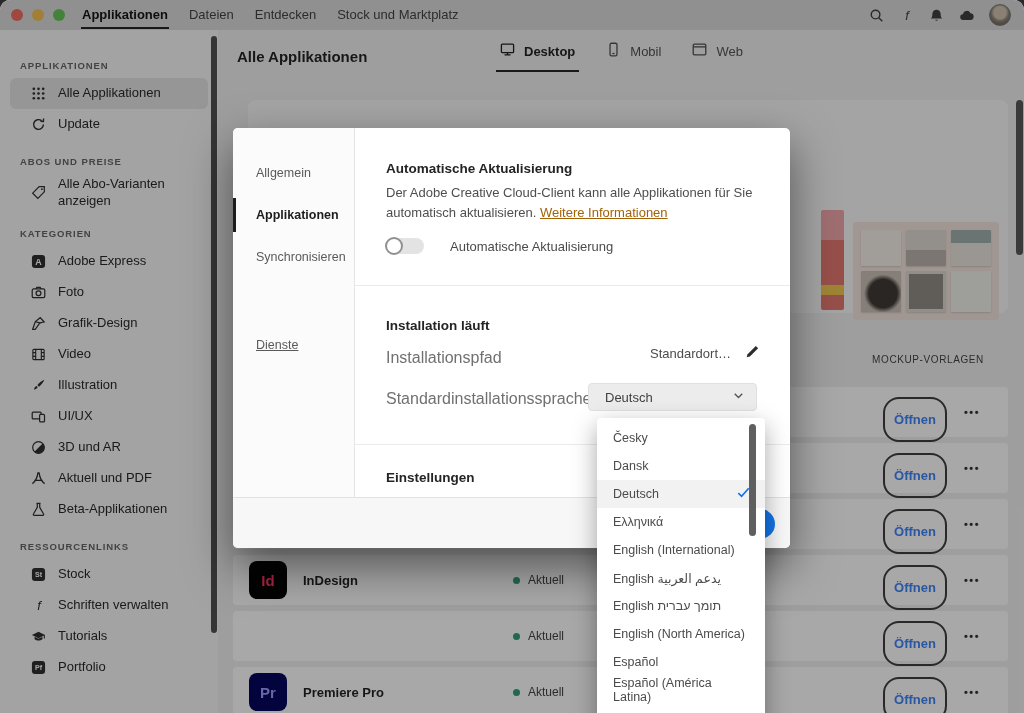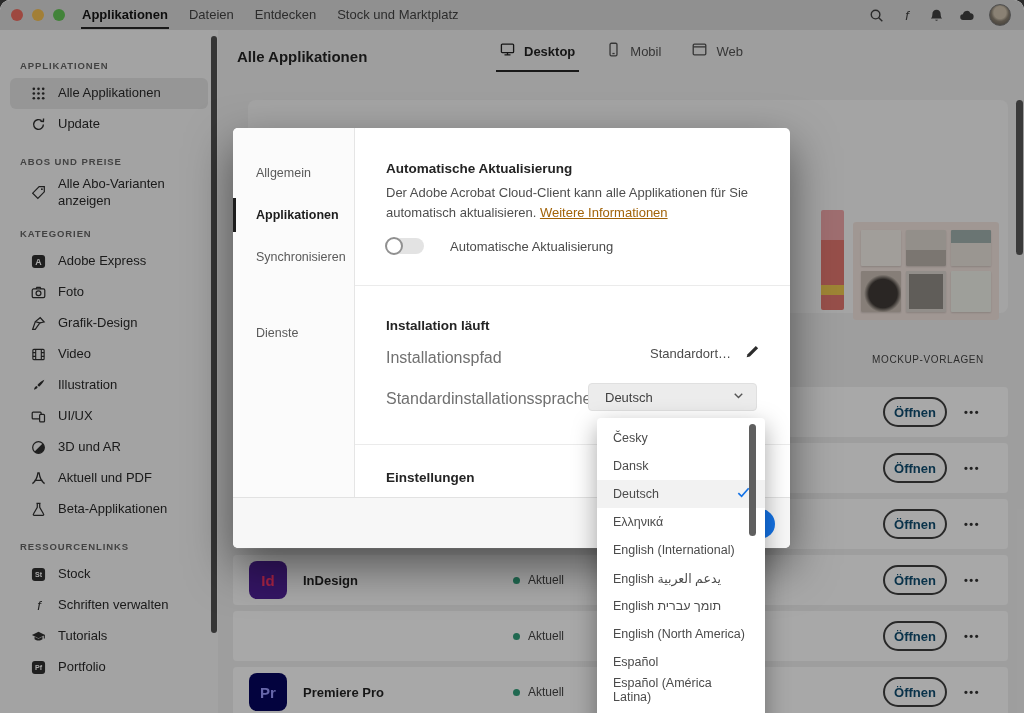--- a/index.html
+++ b/index.html
@@ -51,21 +51,21 @@
   .ps-frag{position:absolute;left:58px;top:87px;width:30px;height:11px;background:#0a2c44;border-radius:7px 7px 0 0;}
 
   .rows{position:absolute;left:15px;top:357px;width:775px;}
   .app-row{position:relative;height:50px;margin-bottom:6px;background:#fdfdfd;border-radius:4px;}
   .row-left{position:absolute;left:16px;top:6px;display:flex;align-items:center;gap:16px;}
   .tile{width:38px;height:38px;border-radius:8px;display:flex;align-items:center;justify-content:center;font-size:15px;font-weight:700;}
   .app-name{font-size:13px;font-weight:700;color:#1e1e1e;}
   .row-status{position:absolute;left:280px;top:0;height:50px;display:flex;align-items:center;gap:8px;}
   .dot{width:7px;height:7px;border-radius:50%;background:#2d9d78;}
   .status-text{font-size:12px;color:#3f3f3f;}
-  .open-btn{position:absolute;right:61px;top:10px;height:30px;width:64px;border:2px solid #3b3b3b;border-radius:16px;background:transparent;font-size:13px;font-weight:600;color:#0c4a6e;display:flex;align-items:center;justify-content:center;}
+  .open-btn{position:absolute;right:61px;top:10px;height:45px;width:64px;border:2px solid #3b3b3b;border-radius:16px;background:transparent;font-size:13px;font-weight:600;color:#3b82f6;display:flex;align-items:center;justify-content:center;}
   .more-btn{position:absolute;right:28px;top:0;height:50px;display:flex;align-items:center;font-size:11px;letter-spacing:1.5px;font-weight:700;color:#2f2f2f;}
   .main-scrollbar{position:absolute;right:1px;top:70px;width:7px;height:155px;background:#555;border-radius:3.5px;}
 
   
   .dim{position:absolute;inset:0;background:rgba(10,10,10,.35);z-index:10;}
 
   
   .dialog{position:absolute;left:233px;top:128px;width:557px;height:420px;background:#fff;border-radius:5px;box-shadow:0 18px 45px rgba(0,0,0,.5);z-index:20;}
   .dlg-nav{position:absolute;left:0;top:0;width:122px;height:369px;background:#fbfbfb;border-right:1px solid #e5e5e5;border-radius:5px 0 0 0;padding-left:18px;}
   .dlg-nav-item{position:absolute;left:0;width:122px;height:26px;line-height:26px;padding-left:23px;font-size:12.5px;color:#5a5a5a;cursor:default;}
@@ -430,21 +430,21 @@
         </div>
 
         <div class="app-row ghost">
 
           <div class="open-btn">Öffnen</div>
           <div class="more-btn">•••</div>
         </div>
 
         <div class="app-row">
           <div class="row-left">
-            <span class="tile" style="background: #4c1d95; color: rgb(255, 51, 102);">Id</span>
+            <span class="tile" style="background: #000000; color: rgb(255, 51, 102);">Id</span>
             <span class="app-name">InDesign</span>
           </div>
           <div class="row-status">
             <span class="dot"></span>
             <span class="status-text">Aktuell</span>
           </div>
           <div class="open-btn">Öffnen</div>
           <div class="more-btn">•••</div>
         </div>
 
@@ -474,26 +474,26 @@
   </div>
 
   <div class="dim"></div>
 
   <div class="dialog">
     <div class="dlg-nav">
 
     <div class="dlg-nav-item" style="top: 32px;">Allgemein</div>
         <div class="dlg-nav-item active" style="top: 74px;">Applikationen</div>
         <div class="dlg-nav-item" style="top: 116px;">Synchronisieren</div>
-        <div class="dlg-nav-item" style="top: 192px;">Dienste</div>
+        <div class="dlg-nav-item" style="top: 204px; text-decoration: underline;">Dienste</div>
       </div>
     <div class="dlg-content">
       <div class="dlg-h" style="top:33px">Automatische Aktualisierung</div>
       <div class="dlg-body">
-        <span>Der Adobe Acrobat Cloud-Client kann alle Applikationen für Sie automatisch aktualisieren. </span><span class="dlg-link">Weitere Informationen</span>
+        <span>Der Adobe Creative Cloud-Client kann alle Applikationen für Sie automatisch aktualisieren. </span><span class="dlg-link">Weitere Informationen</span>
       </div>
       <div class="toggle-row">
         <div class="toggle">
             <div class="knob"></div>
           </div>
         <div class="toggle-label">Automatische Aktualisierung</div>
       </div>
       <div class="dlg-divider" style="top:157px"></div>
       <div class="dlg-h" style="top:190px">Installation läuft</div>
       <div class="field-label" style="top:221px">Installationspfad</div>

